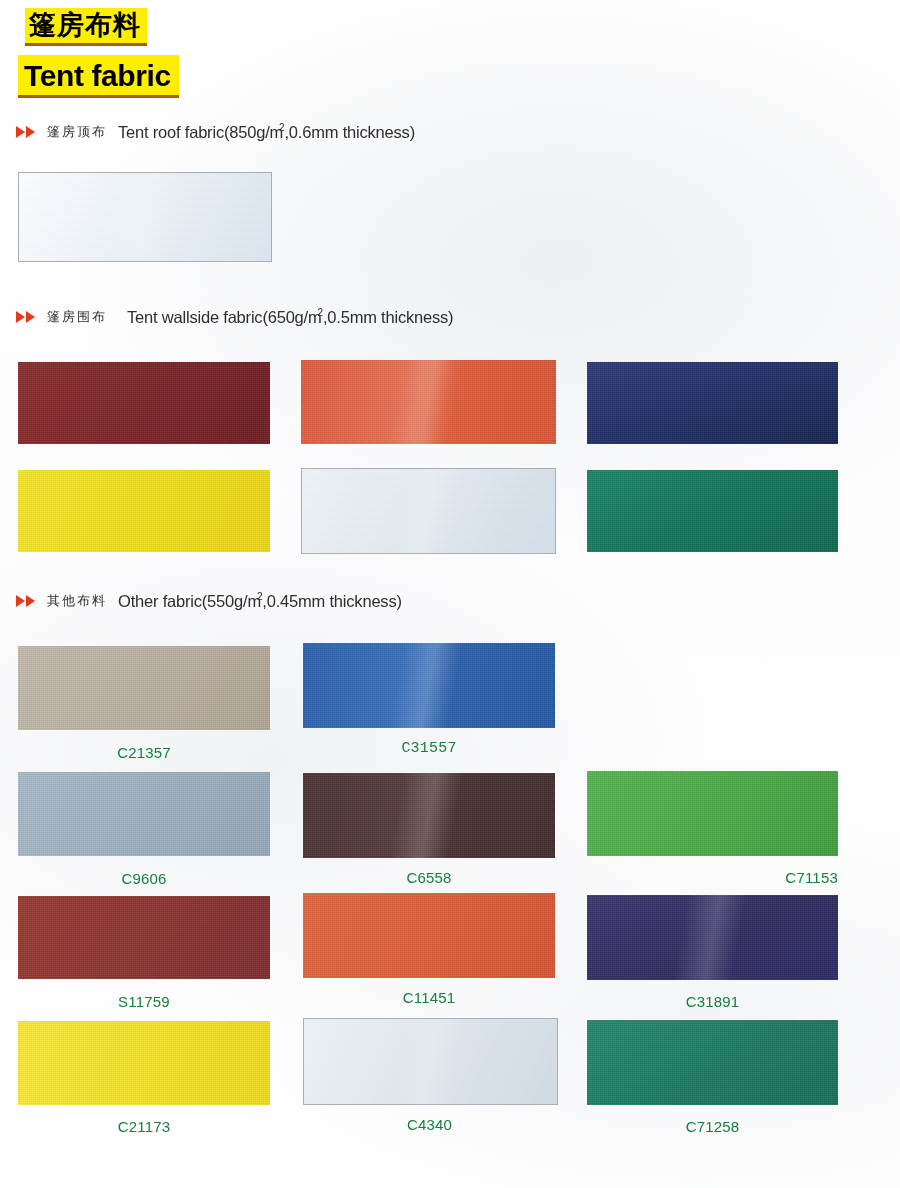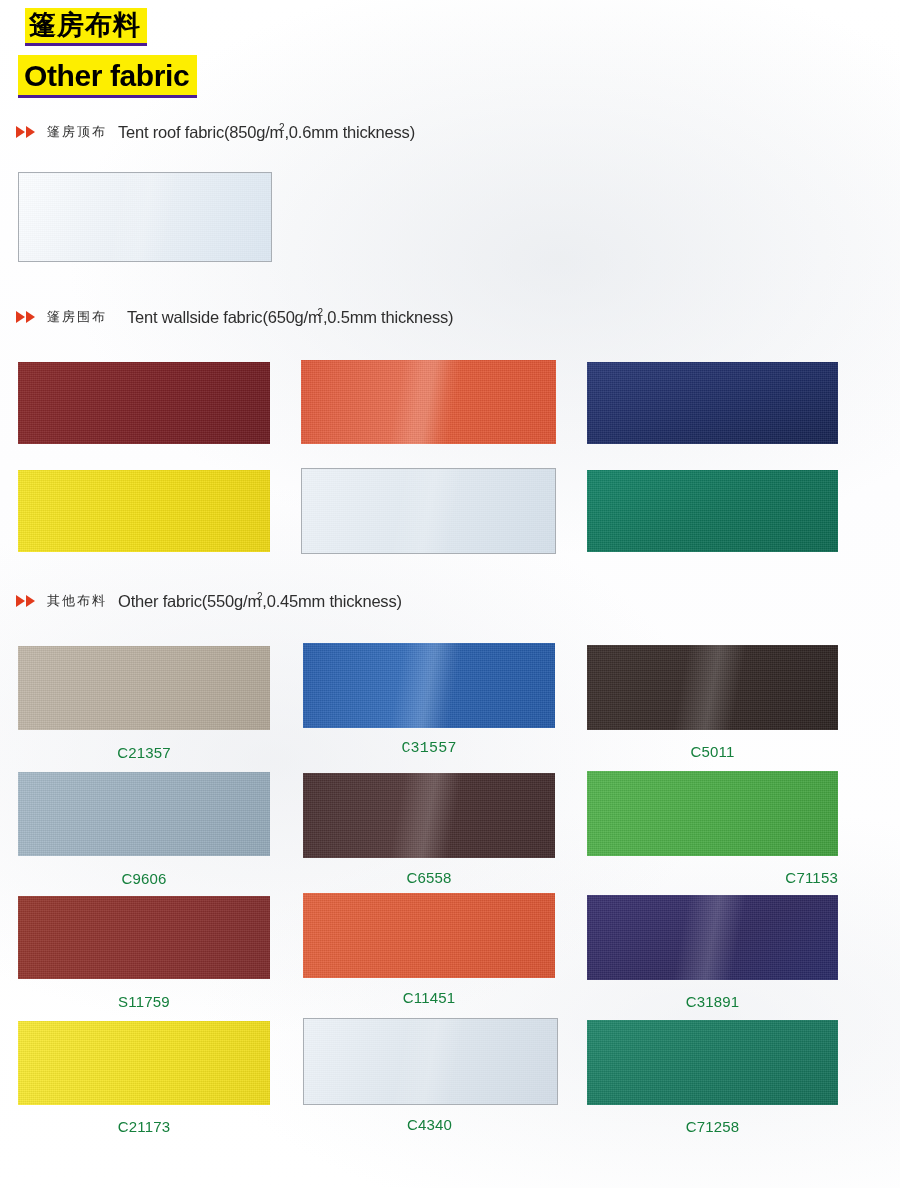--- a/index.html
+++ b/index.html
@@ -32,21 +32,21 @@
   
   .title-block {
     padding: 8px 0 0 0;
   }
   .title-cn, .title-en {
     display: inline-block;
     background: #fdee00;
     color: #000000;
     font-weight: bold;
     line-height: 1.18;
-    border-bottom: 3px solid #4c1d95;
+    border-bottom: 3px solid #a16207;
     white-space: nowrap;
     text-align: right;
   }
   .title-cn {
     margin-left: 25px;
     font-size: 27px;
     padding: 2px 6px 1px 4px;
     letter-spacing: 1px;
   }
   .title-en {
@@ -132,21 +132,21 @@
 </style>
 </head>
 <body>
 
 <div class="page"></div>
 
 <div class="content">
 
   <div class="title-block">
     <div><span class="title-cn">篷房布料</span></div>
-    <div><span class="title-en">Other fabric</span></div>
+    <div><span class="title-en">Tent fabric</span></div>
   </div>
 
   <div class="abs" style="left:0; top:122px; width:900px;">
     <div class="section-head">
       <span class="arrows">
         <span class="arrow"></span>
           <span class="arrow"></span>
       </span>
       <span class="head-cn">篷房顶布</span>
       <span class="head-en head-gap-narrow"><span>Tent roof fabric(850g/m</span><sup class="sq">2</sup><span>,0.6mm thickness)</span></span>
@@ -231,28 +231,20 @@
     <div class="code" style="width:252px; margin-top:14px;">C21357</div>
   </div>
   <div class="abs" style="left:303px; top:643px;">
     <div class="swatch" style="width:252px; height:85px; background:#2a61ae;
          background-image:linear-gradient(100deg,#2b60ad 0%,#3a73c0 48%,#2a60ac 57%,#255aa6 100%);">
         <span class="tex"></span>
         <span class="shine"></span>
       </div>
     <div class="code" style="width:252px; margin-top:12px;font-family:Liberation Mono, monospace;">C31557</div>
   </div>
-  <div class="abs" style="left:587px; top:645px;">
-    <div class="swatch" style="width:251px; height:85px; background:#352a28;
-         background-image:linear-gradient(115deg,#3d312e 0%,#342927 55%,#2b2220 100%);">
-        <span class="tex"></span>
-        <span class="shine"></span>
-      </div>
-    <div class="code" style="width:251px; margin-top:13px;">C5011</div>
-  </div>
 
   <div class="abs" style="left:18px; top:772px;">
     <div class="swatch" style="width:252px; height:84px; background:#9eb2c1;
          background-image:linear-gradient(120deg,#a8bbc9 0%,#9db1c0 55%,#93a8b8 100%);">
         <span class="tex"></span>
       </div>
     <div class="code" style="width:252px; margin-top:14px;">C9606</div>
   </div>
   <div class="abs" style="left:303px; top:736px;margin-top:37px;">
     <div class="swatch" style="width:252px; height:85px; background:#4b3334;

